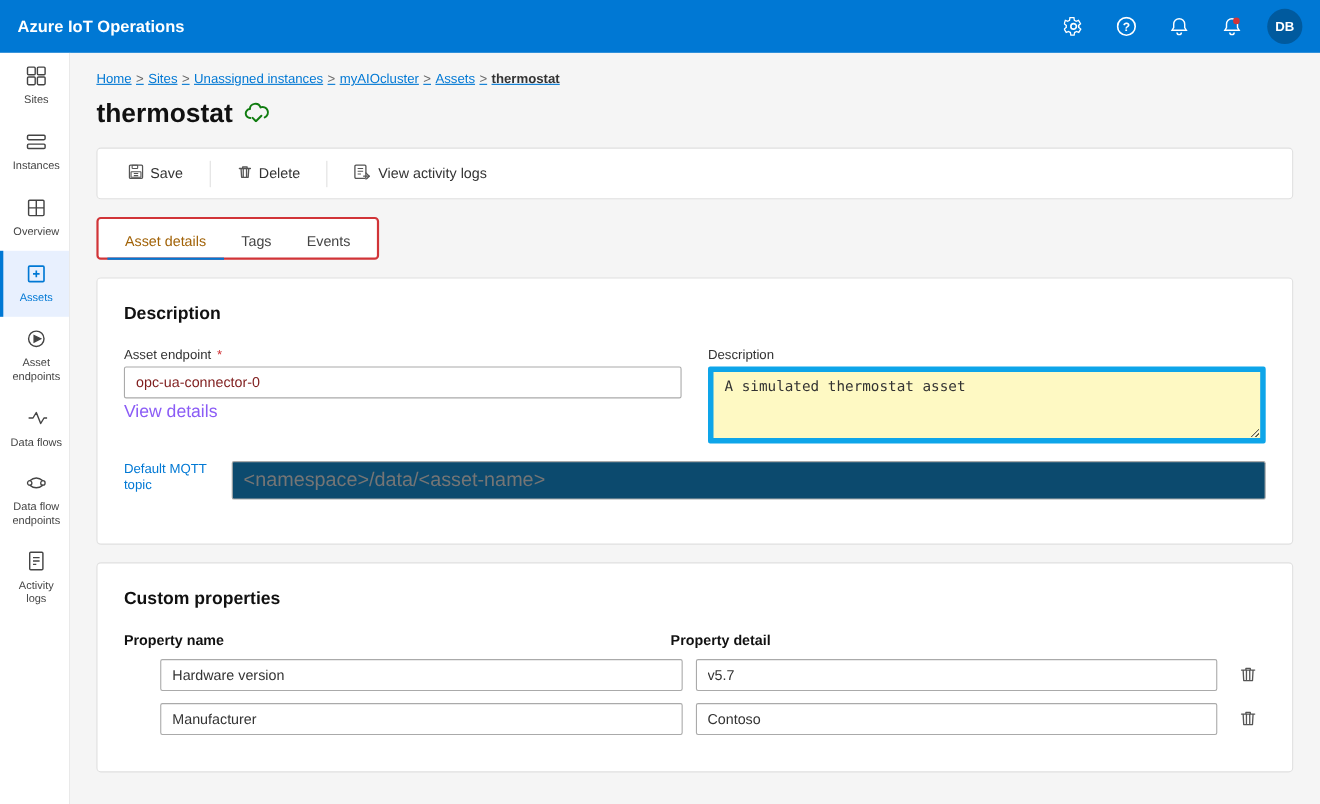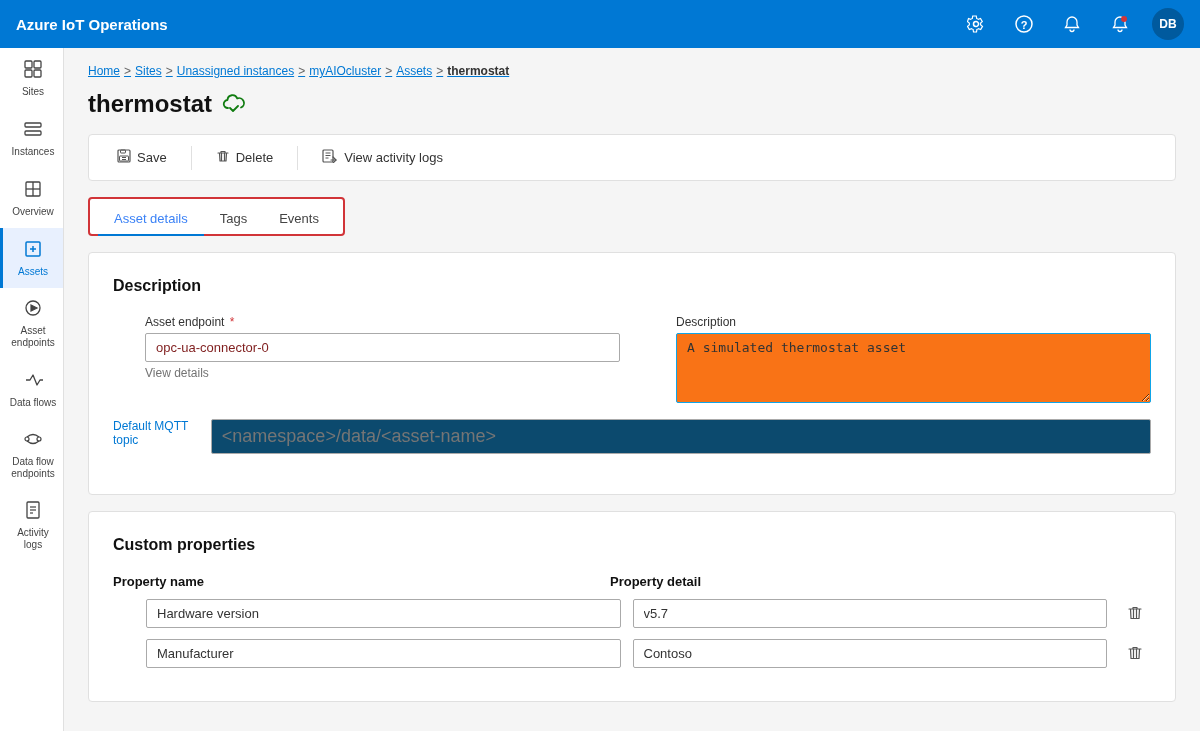--- a/index.html
+++ b/index.html
@@ -199,21 +199,21 @@
     .tab {
       padding: 8px 16px;
       cursor: pointer;
       color: #444;
       font-size: 13px;
       border-bottom: 2px solid transparent;
       margin-bottom: -2px;
       position: relative;
     }
     .tab.active {
-      color: #3b82f6;
+      color: #a16207;
       border-bottom: 2px solid #0078d4;
       font-weight: 500;
     }
 
     
     .card {
       background: white;
       border: 1px solid #e0e0e0;
       border-radius: 4px;
       padding: 24px;
@@ -230,53 +230,53 @@
     .form-row {
       display: flex;
       gap: 24px;
       margin-bottom: 16px;
     }
     .form-group {
       display: flex;
       flex-direction: column;
       gap: 4px;
     }
-    .form-group.half { flex: 1; margin-left: 32px; }
+    .form-group.half { flex: 1; }
     .form-label {
       font-size: 12px;
       color: #333;
       font-weight: 500;
     }
     .required-star {
       color: #d13438;
       margin-left: 2px;
     }
     .form-input {
       border: 1px solid #aaa;
       border-radius: 2px;
       padding: 6px 10px;
       font-size: 13px;
       color: #7f1d1d;
       background: white;
       outline: none;
     }
     .form-textarea {
-      border: 1px solid #0ea5e9;
+      border: 5px solid #0ea5e9;
       border-radius: 2px;
       padding: 6px 10px;
       font-size: 13px;
       color: #333;
-      background: #f97316;
+      background: #fef9c3;
       outline: none;
       resize: vertical;
       min-height: 70px;
     }
     .view-details-link {
-      font-size: 12px;
-      color: #737373;
+      font-size: 16px;
+      color: #8b5cf6;
       cursor: pointer;
       text-decoration: none;
     }
 
     
     .form-group-full {
       display: flex;
       flex-direction: row;
       gap: 4px;
       margin-bottom: 16px;

